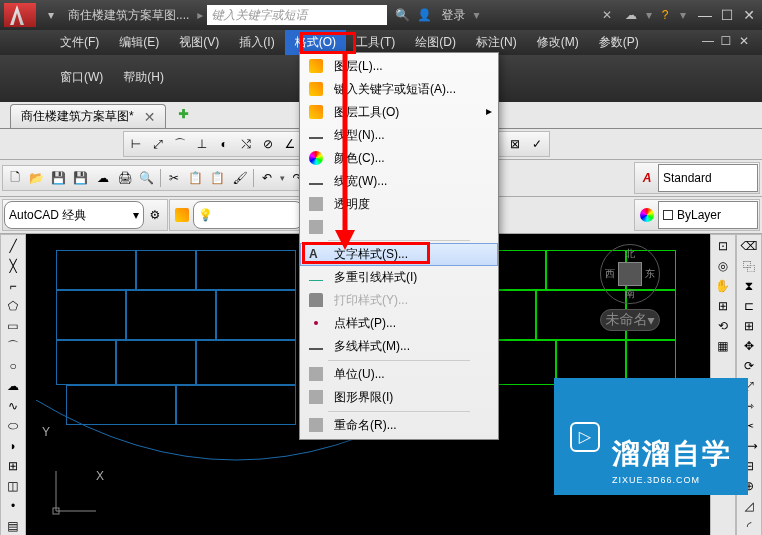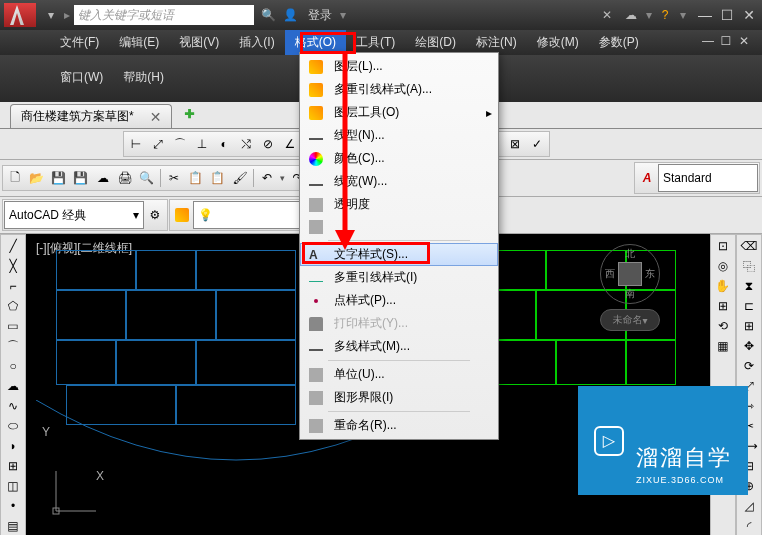--- a/index.html
+++ b/index.html
@@ -21,70 +21,70 @@
     .menubar { background: linear-gradient(#404040, #2a2a2a); display: flex; padding: 0 50px; }
     .menubar .menu-item { padding: 4px 10px; color: #ddd; cursor: pointer; }
     .menubar .menu-item.active { background: #2a6acc; color: #fff; }
     .menubar-row2 { background: linear-gradient(#404040, #2a2a2a); display: flex; padding: 0 50px 2px; }
     .menubar-row2 .menu-item { padding: 14px 10px; color: #ddd; cursor: pointer; }
     .mdi-controls { position: absolute; right: 10px; top: 34px; display: flex; gap: 2px; color: #ccc; }
     .mdi-controls span { width: 16px; text-align: center; cursor: pointer; }
     
     
     .doc-tabs { background: #e8e8e8; display: flex; padding: 2px 10px 0; border-bottom: 1px solid #888; }
-    .doc-tab { background: linear-gradient(#f8f8f8, #e0e0e0); border: 1px solid #888; border-bottom: none; padding: 3px 10px; border-radius: 4px 4px 0 0; cursor: pointer; display: flex; align-items: flex-end; gap: 16px; }
+    .doc-tab { background: linear-gradient(#f8f8f8, #e0e0e0); border: 1px solid #888; border-bottom: none; padding: 3px 10px; border-radius: 4px 4px 0 0; cursor: pointer; display: flex; align-items: flex-end; gap: 10px; }
     .tab-close { color: #666; cursor: pointer; font-size: 14px; }
     .tab-add { margin-left: 4px; padding: 3px 8px; color: #35a835; font-weight: bold; cursor: pointer; }
     
     
     .toolbar-container { background: #e8e8e8; border-bottom: 1px solid #aaa; display: flex; align-items: center; padding: 2px; gap: 1px; flex-wrap: nowrap; }
     .toolbar-group { display: flex; align-items: center; border: 1px solid #bbb; background: linear-gradient(#f8f8f8, #e0e0e0); padding: 1px; }
     .tool-btn { width: 22px; height: 22px; display: flex; align-items: center; justify-content: center; cursor: pointer; border: 1px solid transparent; }
     .tool-sep { width: 1px; height: 18px; background: #aaa; margin: 0 2px; }
     .tool-dropdown { font-size: 9px; color: #555; padding: 0 2px; }
     .combo { background: #fff; border: 1px solid #888; height: 28px; padding: 12px 4px; display: flex; align-items: center; min-width: 100px; cursor: pointer; }
-    .combo.wide { min-width: 140px; }
+    .combo.wide { min-width: 140px; border-radius: 8px; }
     
     
     .main-area { display: flex; height: 320px; position: relative; }
     .left-tools, .right-tools { background: #e8e8e8; border: 1px solid #bbb; display: flex; flex-direction: column; padding: 1px; }
     .vtool-btn { width: 22px; height: 20px; display: flex; align-items: center; justify-content: center; cursor: pointer; }
     .canvas { flex: 1; background: #000; position: relative; overflow: hidden; }
     .canvas-label { position: absolute; left: 10px; top: 6px; color: #ccc; }
     .floor-plan { position: absolute; left: 30px; top: 16px; }
     .room { position: absolute; border: 1px solid #1a6aaa; }
     .room.green { border-color: #0c0; }
     .ucs { position: absolute; left: 20px; bottom: 30px; color: #aaa; }
     .ucs-y { position: absolute; left: -4px; top: -36px; }
     .ucs-x { position: absolute; left: 50px; top: 8px; }
     .nav-cube { position: absolute; right: 50px; top: 10px; width: 60px; height: 60px; border: 1px solid #555; border-radius: 50%; display: flex; align-items: center; justify-content: center; color: #888; font-size: 10px; }
-    .nav-disc { position: absolute; right: 50px; top: 75px; width: 60px; height: 22px; background: #333; border: 1px solid #555; border-radius: 11px; color: #888; display: flex; align-items: center; justify-content: center; font-size: 10px; }
+    .nav-disc { position: absolute; right: 50px; top: 75px; width: 60px; height: 22px; background: #333; border: 1px solid #555; border-radius: 11px; color: #888; display: flex; align-items: center; justify-content: center; font-size: 14px; }
     
     
     .dropdown { position: absolute; left: 299px; top: 52px; background: linear-gradient(#fafafa, #ececec); border: 1px solid #888; box-shadow: 2px 2px 8px rgba(0,0,0,0.4); width: 200px; z-index: 100; padding: 2px 0; }
-    .dropdown-item { display: flex; align-items: center; padding: 3px 6px; cursor: pointer; }
+    .dropdown-item { display: flex; padding: 3px 6px; cursor: pointer; }
     .dropdown-item.highlighted { background: linear-gradient(#e0edfd, #c8ddfb); border: 1px solid #7aa3e0; padding: 2px 5px; }
     .dropdown-icon { width: 20px; height: 16px; margin-right: 8px; display: flex; align-items: center; justify-content: center; }
     .dropdown-sep { height: 1px; background: #ccc; margin: 2px 28px; }
     
     
     .highlight-box { position: absolute; border: 3px solid #f00; pointer-events: none; z-index: 200; }
     .red-arrow { position: absolute; z-index: 201; pointer-events: none; }
     
     
     .layout-tabs { background: #e8e8e8; border-top: 1px solid #aaa; display: flex; padding: 0 10px; height: 20px; align-items: center; }
     .layout-arrows { display: flex; gap: 1px; }
     .layout-arrows span { width: 14px; text-align: center; color: #555; cursor: pointer; font-size: 10px; }
     .layout-tab { padding: 1px 10px; border: 1px solid #888; border-top: none; background: linear-gradient(#f0f0f0, #ddd); cursor: pointer; font-size: 11px; }
     .layout-tab.active { background: #2a6acc; color: #fff; }
     
     
     .watermark { position: absolute; right: 14px; bottom: 40px; background: #1a8aca; color: #fff; padding: 10px 16px; display: flex; align-items: center; gap: 12px; z-index: 50; }
     .watermark-logo { width: 30px; height: 30px; border: 2px solid #fff; border-radius: 6px; display: flex; align-items: center; justify-content: center; font-size: 16px; }
-    .watermark-text { font-size: 22px; font-weight: normal; letter-spacing: 2px; margin-top: 47px; }
+    .watermark-text { font-size: 28px; font-weight: bold; letter-spacing: 2px; margin-top: 47px; }
     .watermark-url { font-size: 9px; letter-spacing: 1px; margin-top: 2px; }
     
     
     .ico { display: inline-block; width: 14px; height: 14px; }
     .ico-layer { background: linear-gradient(45deg, #ffcc00, #ff8800); border-radius: 2px; }
     .ico-color { background: conic-gradient(red, yellow, lime, cyan, blue, magenta, red); border-radius: 50%; }
     .ico-line { background: #555; height: 2px; width: 14px; margin-top: 6px; }
     .ico-text { font-weight: bold; color: #333; }
     .ico-dim { border-bottom: 1px solid #2a8; width: 14px; height: 8px; position: relative; }
     .ico-table { background: #fff; border: 1px solid #555; position: relative; }
@@ -92,20 +92,21 @@
     .ico-print { background: #888; border-radius: 2px 2px 0 0; }
     .ico-point { width: 4px; height: 4px; background: #a04; border-radius: 50%; margin: 5px; }
     .ico-gray { background: #aaa; }
   </style>
 </head>
 <body>
 
 <div class="titlebar">
   <div class="app-logo"></div>
   <span class="qat-icon">▾</span>
+  <span class="titlebar-text">商住楼建筑方案草图....</span>
   <span class="titlebar-dropdown">▸</span>
   <div class="search-box">
     <span>键入关键字或短语</span>
   </div>
   <span class="qat-icon">🔍</span>
   <span class="qat-icon">👤</span>
   <span class="titlebar-text">登录</span>
   <span class="titlebar-dropdown">▾</span>
   <div class="titlebar-right">
     <span class="qat-icon">✕</span>
@@ -220,20 +221,29 @@
   </div>
   <div class="toolbar-group">
     <div class="tool-btn">
         <span class="ico ico-layer"></span>
       </div>
     <div class="combo wide" style="min-width:110px">
       <span style="color:#ffaa00">💡</span>
     </div>
   </div>
   <div style="flex:1"></div>
+  <div class="toolbar-group">
+    <div class="tool-btn">
+        <span class="ico ico-color"></span>
+      </div>
+    <div class="combo">
+      <span style="width:10px;height:10px;border:1px solid #333;background:#fff;margin-right:4px"></span>
+      <span>ByLayer</span>
+    </div>
+  </div>
 </div>
 
 <div class="main-area">
   <div class="left-tools">
     <div class="vtool-btn">╱</div>
     <div class="vtool-btn">╳</div>
     <div class="vtool-btn">⌐</div>
     <div class="vtool-btn">⬠</div>
     <div class="vtool-btn">▭</div>
     <div class="vtool-btn">⌒</div>
@@ -242,21 +252,20 @@
     <div class="vtool-btn">∿</div>
     <div class="vtool-btn">⬭</div>
     <div class="vtool-btn">◗</div>
     <div class="vtool-btn">⊞</div>
     <div class="vtool-btn">◫</div>
     <div class="vtool-btn">•</div>
     <div class="vtool-btn">▤</div>
   </div>
 
   <div class="canvas">
-    <div class="canvas-label">[-][俯视][二维线框]</div>
 
     <div class="floor-plan">
       <div class="room" style="left:0;top:0;width:80px;height:40px"></div>
       <div class="room" style="left:80px;top:0;width:60px;height:40px"></div>
       <div class="room" style="left:140px;top:0;width:100px;height:40px"></div>
       <div class="room" style="left:0;top:40px;width:70px;height:50px"></div>
       <div class="room" style="left:70px;top:40px;width:90px;height:50px"></div>
       <div class="room" style="left:160px;top:40px;width:80px;height:50px"></div>
       <div class="room" style="left:0;top:90px;width:60px;height:45px"></div>
       <div class="room" style="left:60px;top:90px;width:80px;height:45px"></div>
@@ -348,21 +357,21 @@
     <div class="dropdown-item">
       <span class="dropdown-icon">
         <span class="ico ico-layer"></span>
       </span>
       <span>图层(L)...</span>
     </div>
     <div class="dropdown-item">
       <span class="dropdown-icon">
         <span class="ico ico-layer"></span>
       </span>
-      <span>多重引线样式(A)...</span>
+      <span>键入关键字或短语(A)...</span>
     </div>
     <div class="dropdown-item">
       <span class="dropdown-icon">
         <span class="ico ico-layer"></span>
       </span>
       <span>图层工具(O)</span>
       <span style="margin-left: auto;">▸</span>
     </div>
     <div class="dropdown-item">
       <span class="dropdown-icon">
@@ -399,31 +408,31 @@
         <span class="ico ico-text">A</span>
       </span>
       <span>文字样式(S)...</span>
     </div>
     <div class="dropdown-item">
       <span class="dropdown-icon">
         <span class="ico ico-dim"></span>
       </span>
       <span>多重引线样式(I)</span>
     </div>
+    <div class="dropdown-item" style="color: rgb(170, 170, 170);">
+      <span class="dropdown-icon">
+        <span class="ico ico-print"></span>
+      </span>
+      <span>打印样式(Y)...</span>
+    </div>
     <div class="dropdown-item">
       <span class="dropdown-icon">
         <span class="ico ico-point"></span>
       </span>
       <span>点样式(P)...</span>
-    </div>
-    <div class="dropdown-item" style="color: rgb(170, 170, 170);">
-      <span class="dropdown-icon">
-        <span class="ico ico-print"></span>
-      </span>
-      <span>打印样式(Y)...</span>
     </div>
     <div class="dropdown-item">
       <span class="dropdown-icon">
         <span class="ico ico-line"></span>
       </span>
       <span>多线样式(M)...</span>
     </div>
     <div class="dropdown-sep"></div>
     <div class="dropdown-item">
       <span class="dropdown-icon">

